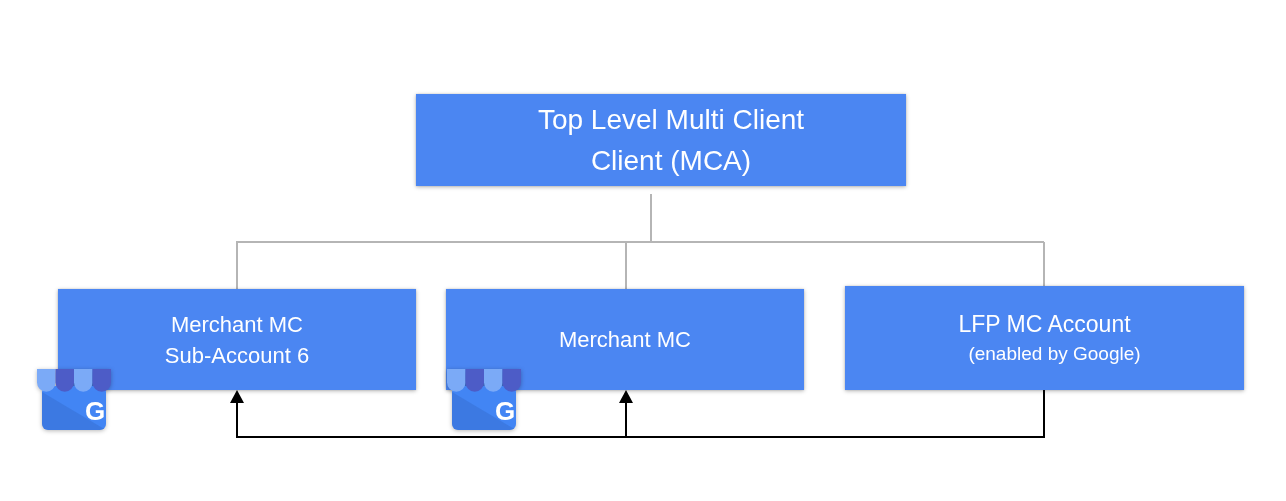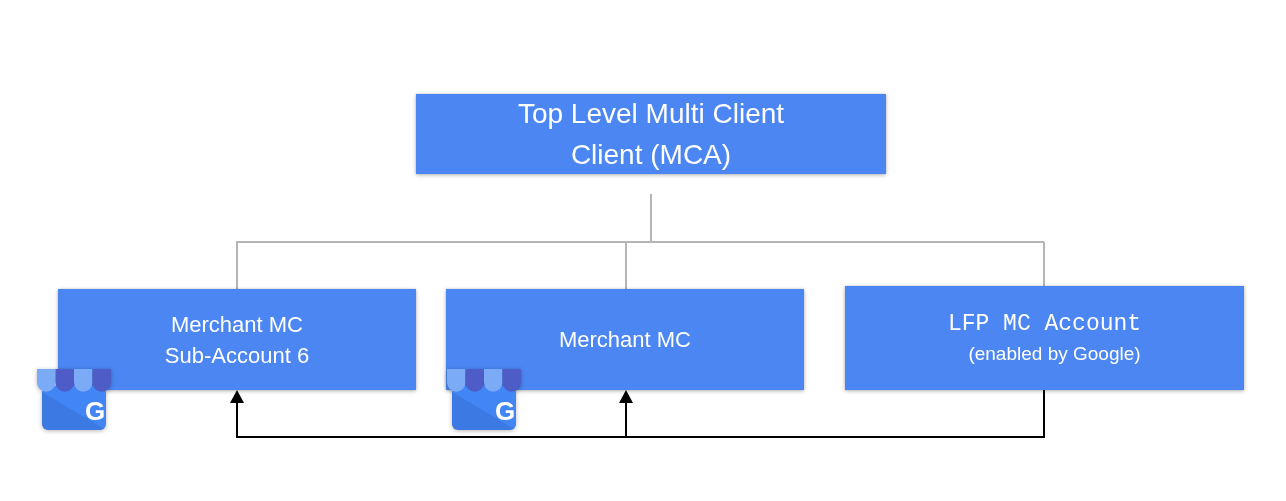--- a/index.html
+++ b/index.html
@@ -27,25 +27,25 @@
     color: var(--box-text, #ffffff);
     display: flex;
     flex-direction: column;
     justify-content: center;
     align-items: center;
     text-align: center;
     box-shadow: 0 1px 4px rgba(0,0,0,0.30), 0 0 1px rgba(0,0,0,0.18);
     z-index: 2;
   }
   .node .line1, .node .line2 { width: 100%; }
-  .node-mca { left: 416px; top: 94px;  width: 470px; height: 80px; font-size: 28px; line-height: 41px; }
+  .node-mca { left: 416px; top: 94px;  width: 470px; height: 92px; font-size: 28px; line-height: 41px; padding-left: 20px; }
   .node-sub1 { left: 58px;  top: 289px; width: 358px; height: 101px; font-size: 22px; line-height: 31px; }
   .node-sub2 { left: 446px; top: 289px; width: 358px; height: 101px; font-size: 22px; line-height: 31px; }
   .node-lfp  { left: 845px; top: 286px; width: 399px; height: 104px; }
-  .node-lfp .line1 { font-size: 23px; line-height: 32px; font-family: Liberation Mono, monospace; }
+  .node-lfp .line1 { font-size: 23px; line-height: 32px; }
   .node-lfp .line2 { font-size: 19px; line-height: 28px; padding-left: 20px; }
 
   
   .tree-stem       { left: 650px; top: 194px; width: 1.5px; height: 48px; }
   .tree-horizontal { left: 236px; top: 241px; width: 808px; height: 1.5px; }
   .tree-drop-left  { left: 236px; top: 242px; width: 1.5px; height: 48px; }
   .tree-drop-mid   { left: 625px; top: 242px; width: 1.5px; height: 48px; }
   .tree-drop-right { left: 1043px; top: 242px; width: 1.5px; height: 45px; }
 
   

